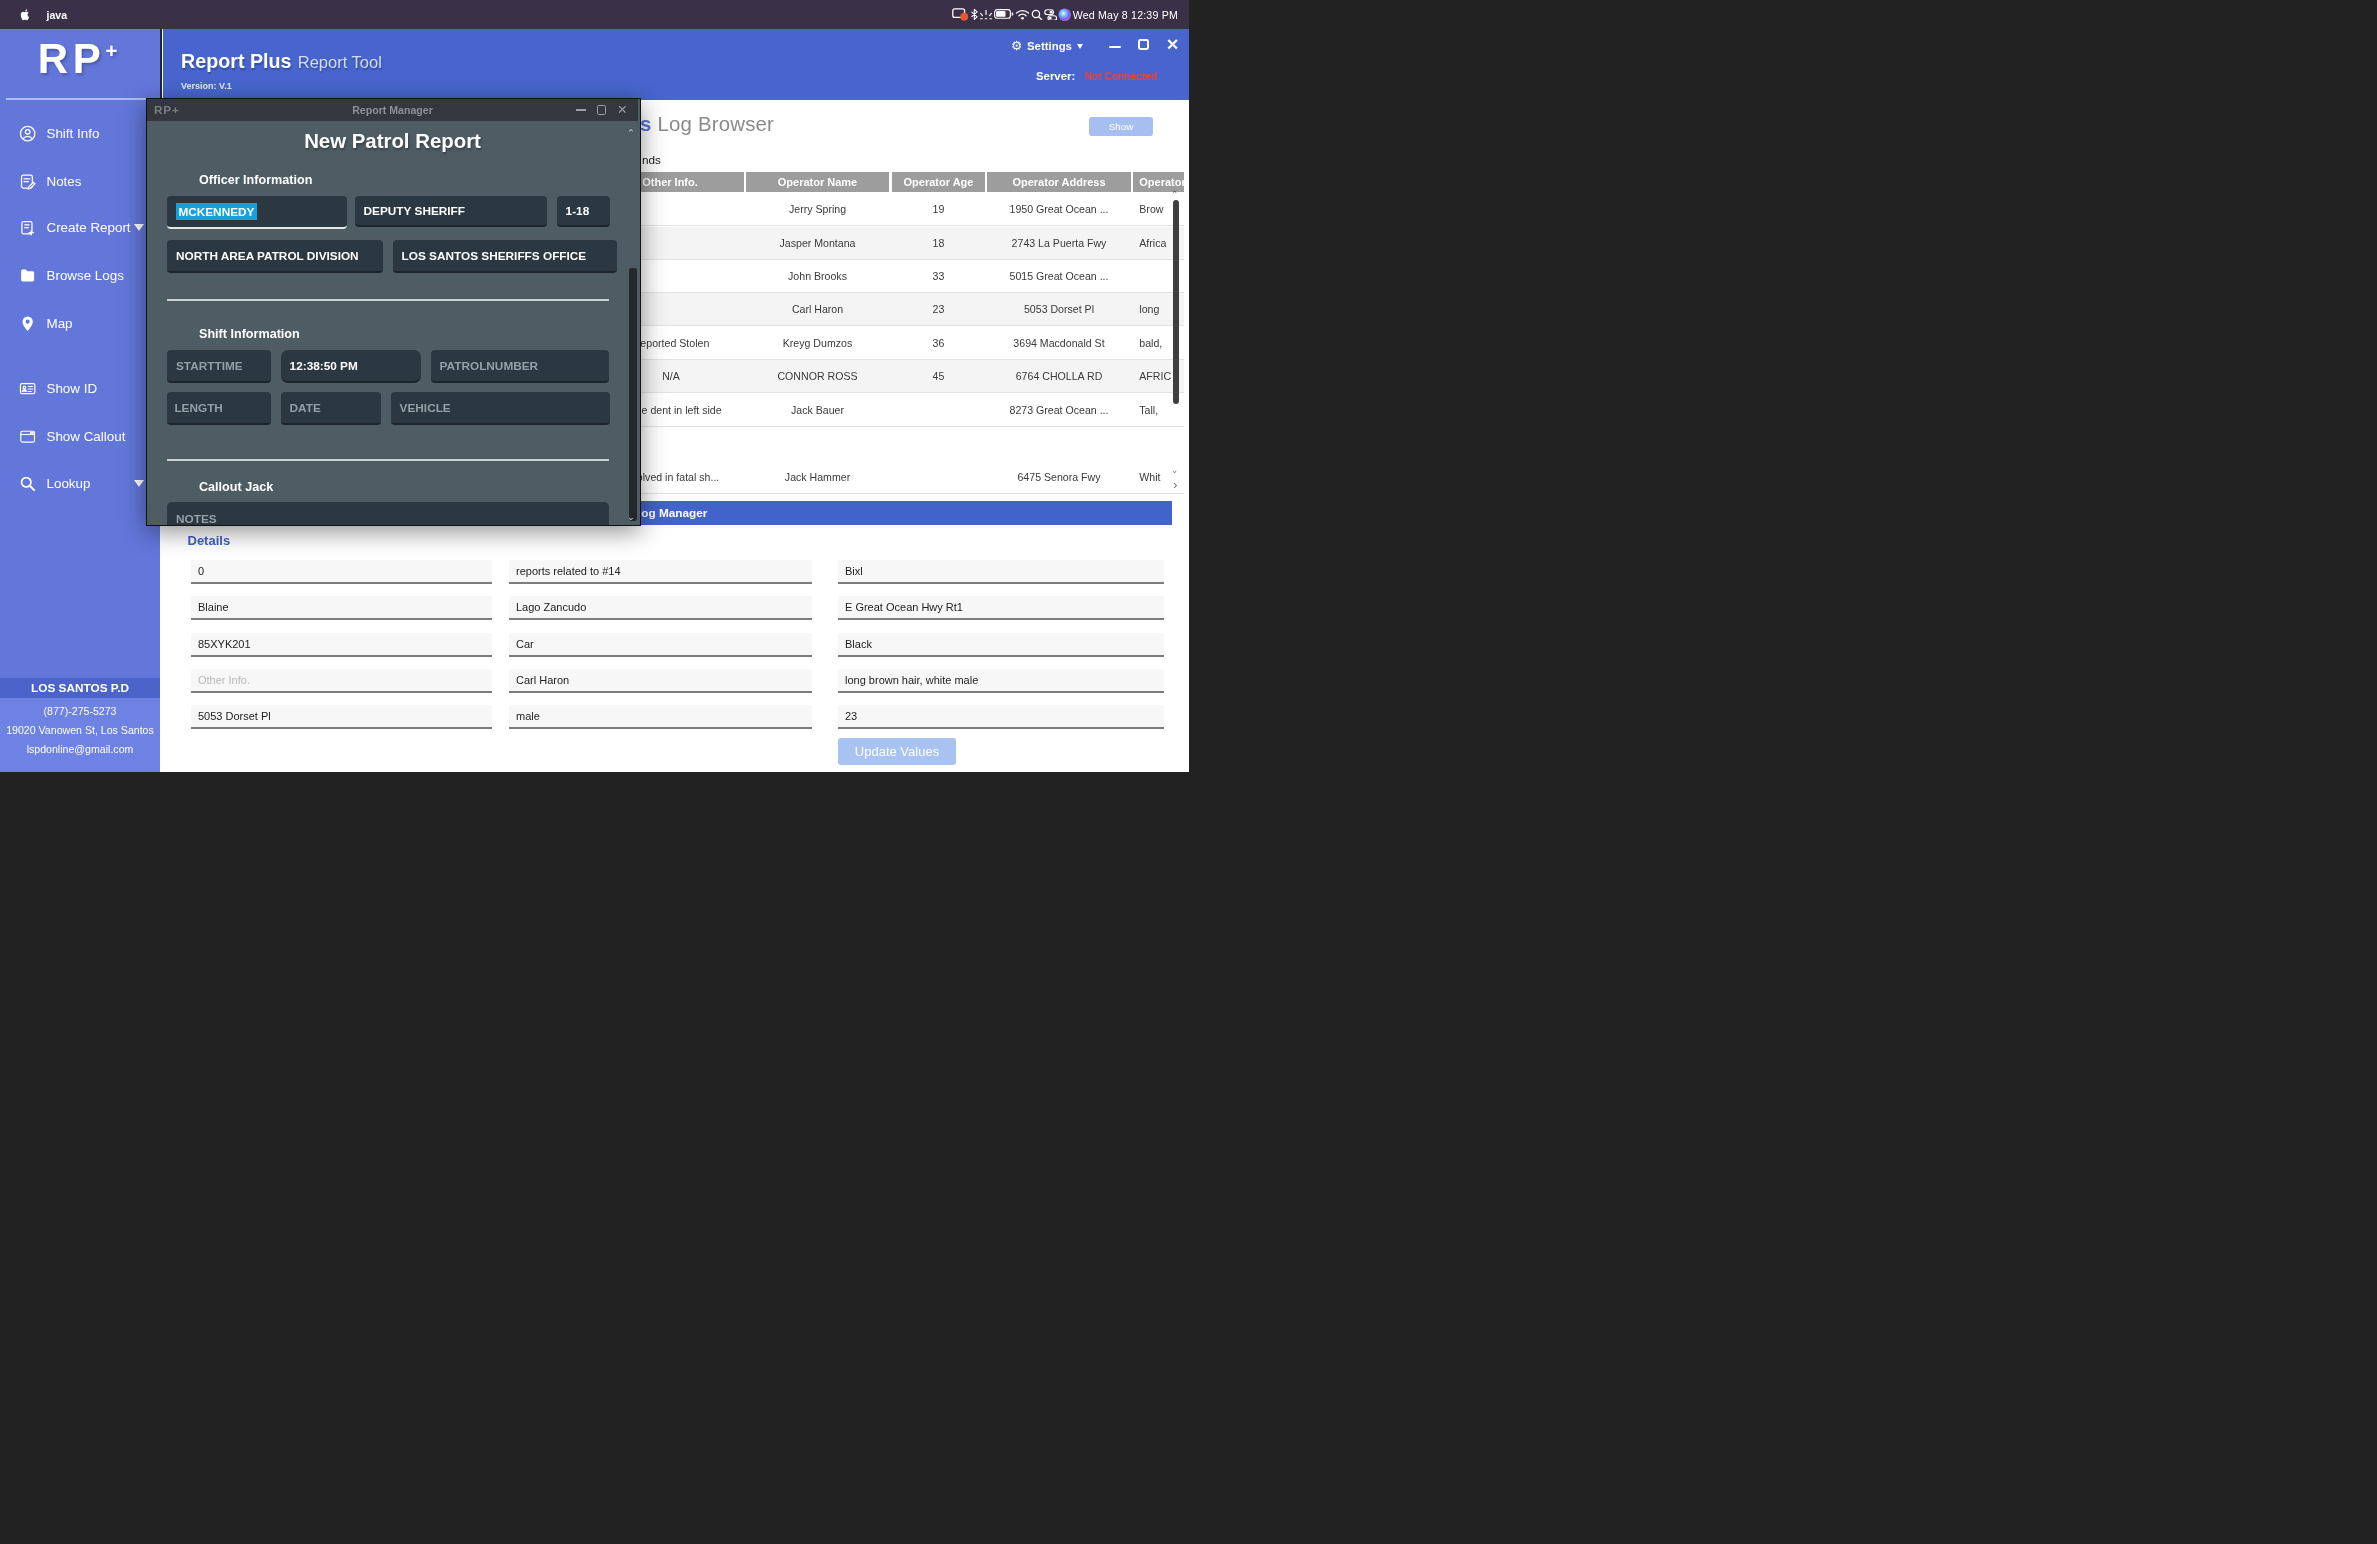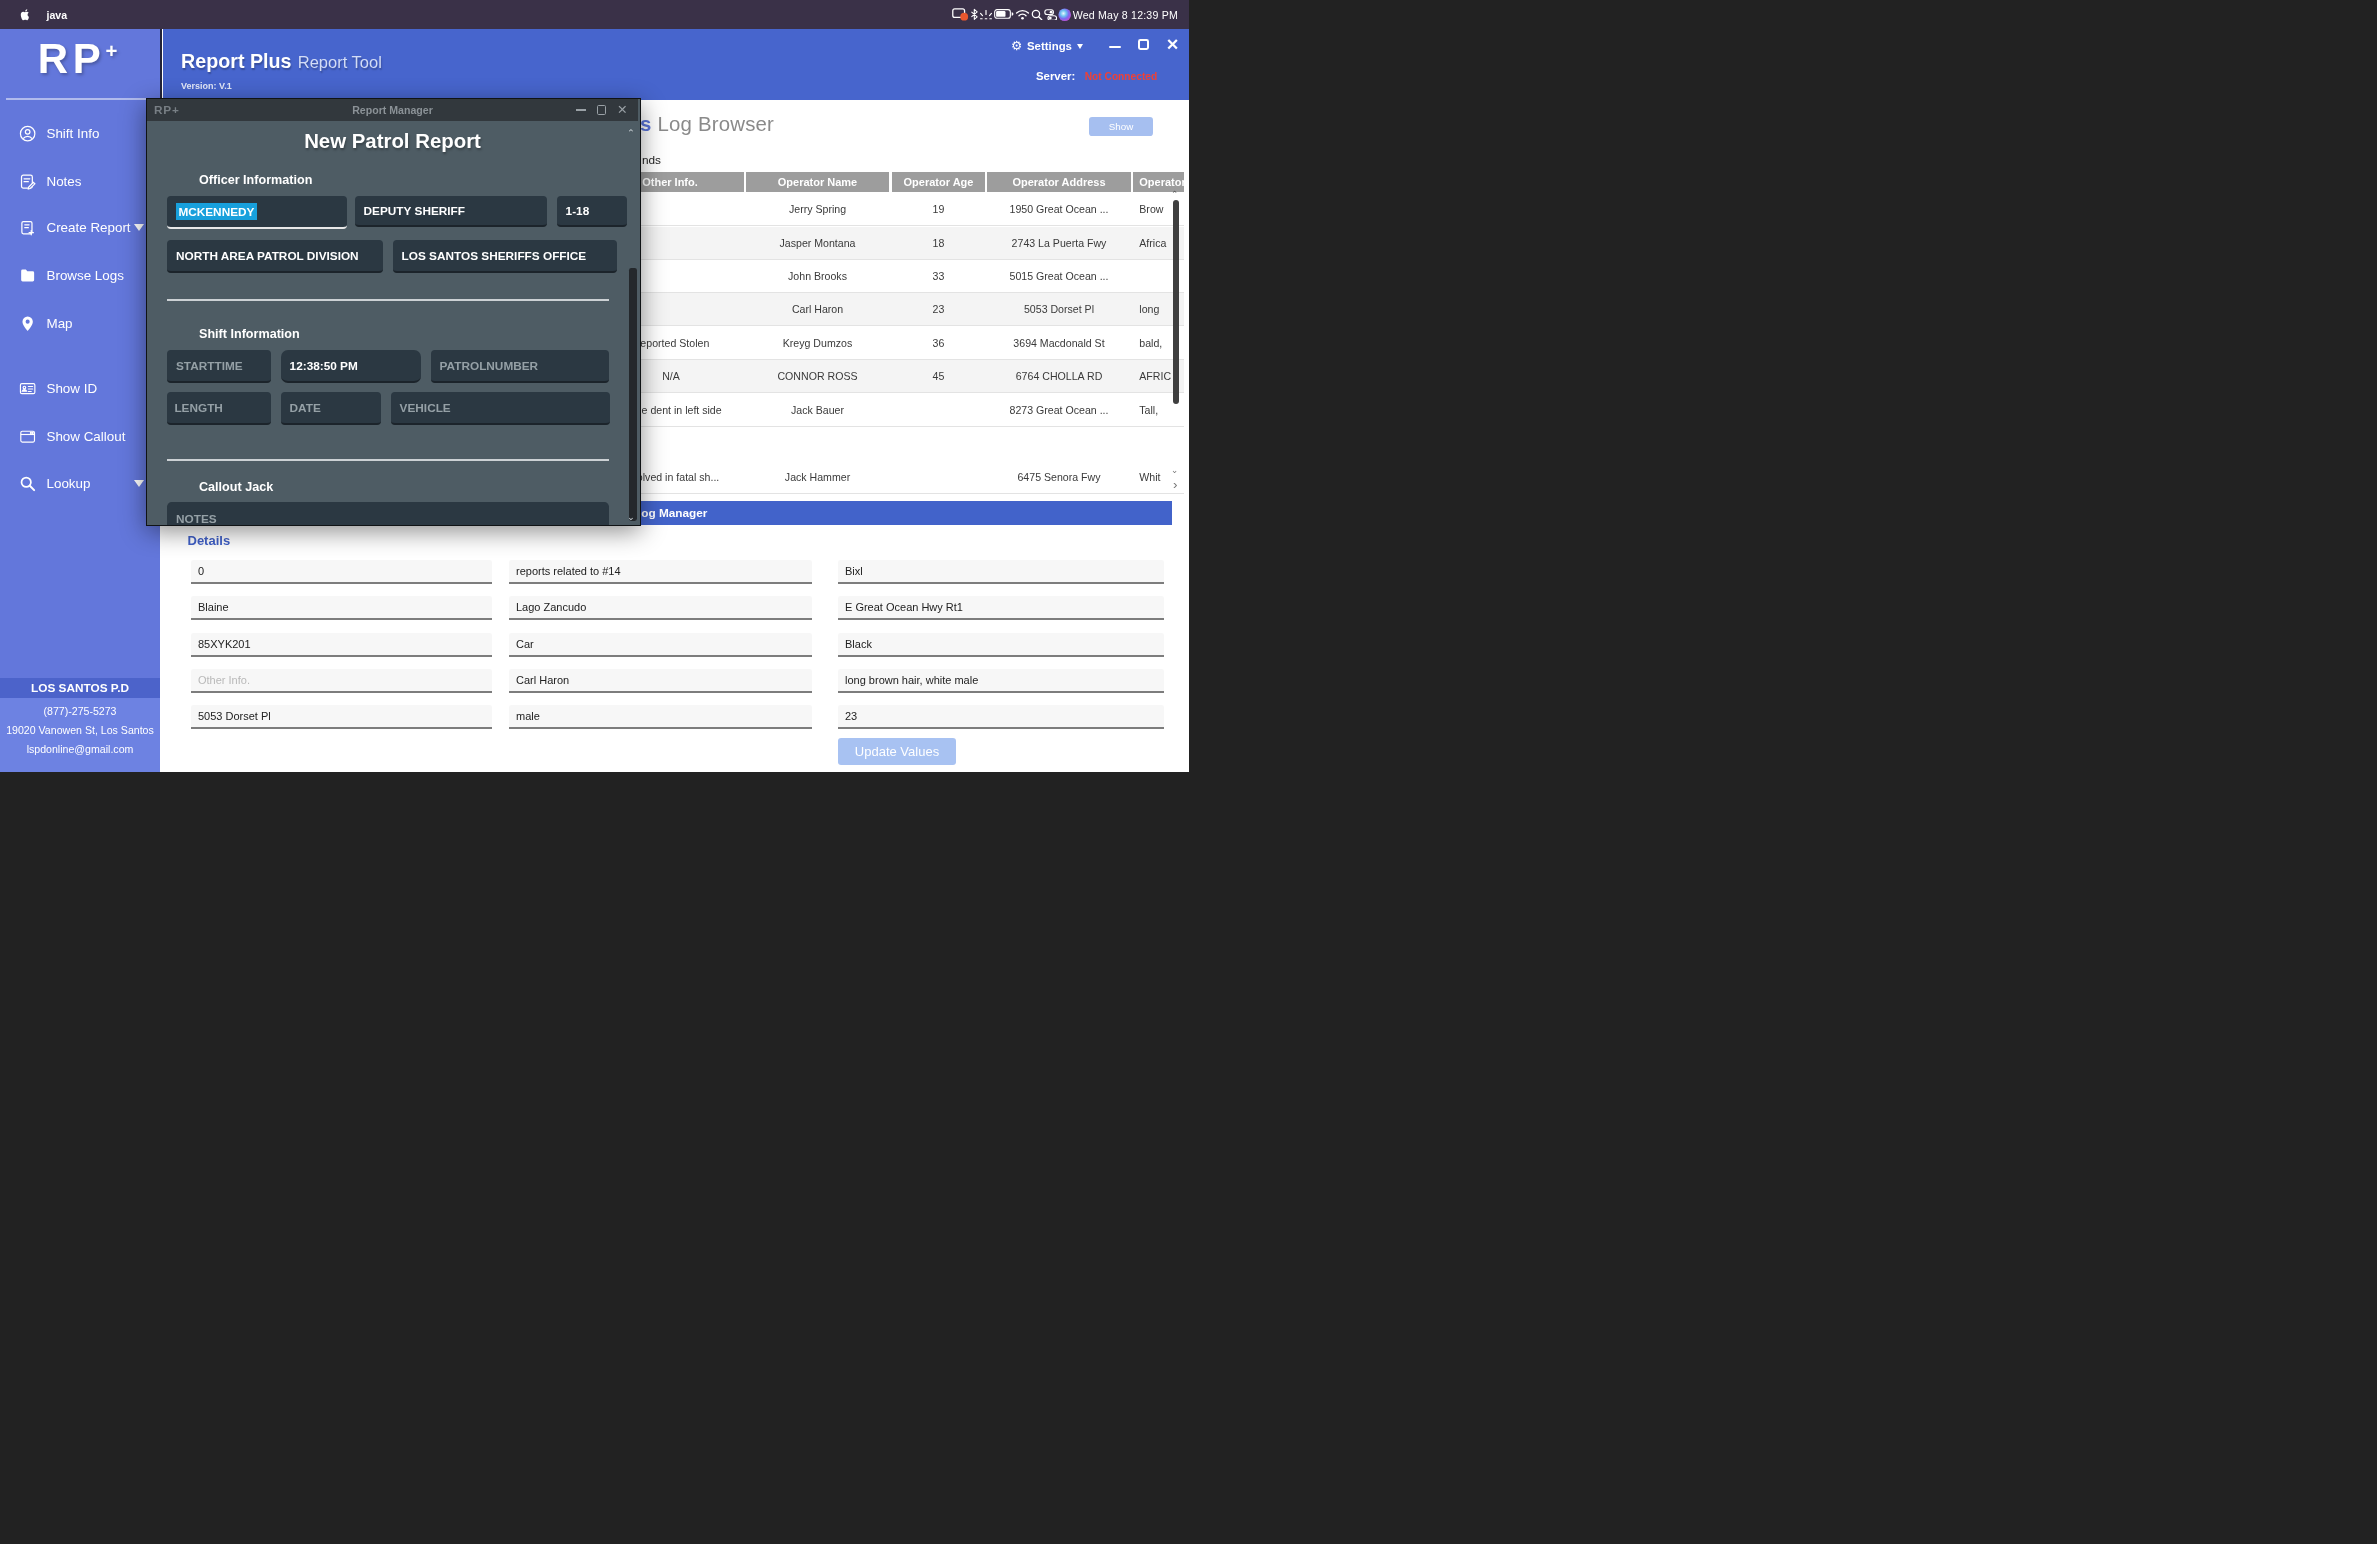--- a/index.html
+++ b/index.html
@@ -394,21 +394,21 @@
     <div class="m-down">⌄</div>
 
     <div class="m-sec" style="left:52px; top:74px;">Officer Information</div>
 
     <div class="mfield" style="left:20.4px; top:97px; width:180px; height:33px; border-bottom:2.4px solid #e8e8e8;">
       <span class="sel">MCKENNEDY</span>
     </div>
     <div class="mfield" style="left:208px; top:97px; width:192px; height:31px;">
         <span>DEPUTY SHERIFF</span>
       </div>
-    <div class="mfield" style="left:410px; top:97px; width:70px; height:31px;">
+    <div class="mfield" style="left:410px; top:97px; width:53px; height:31px;">
         <span>1-18</span>
       </div>
 
     <div class="mfield" style="left:20.4px; top:141px; width:216px; height:33px;">
         <span>NORTH AREA PATROL DIVISION</span>
       </div>
     <div class="mfield" style="left:246px; top:141px; width:224px; height:33px;">
         <span>LOS SANTOS SHERIFFS OFFICE</span>
       </div>
 

